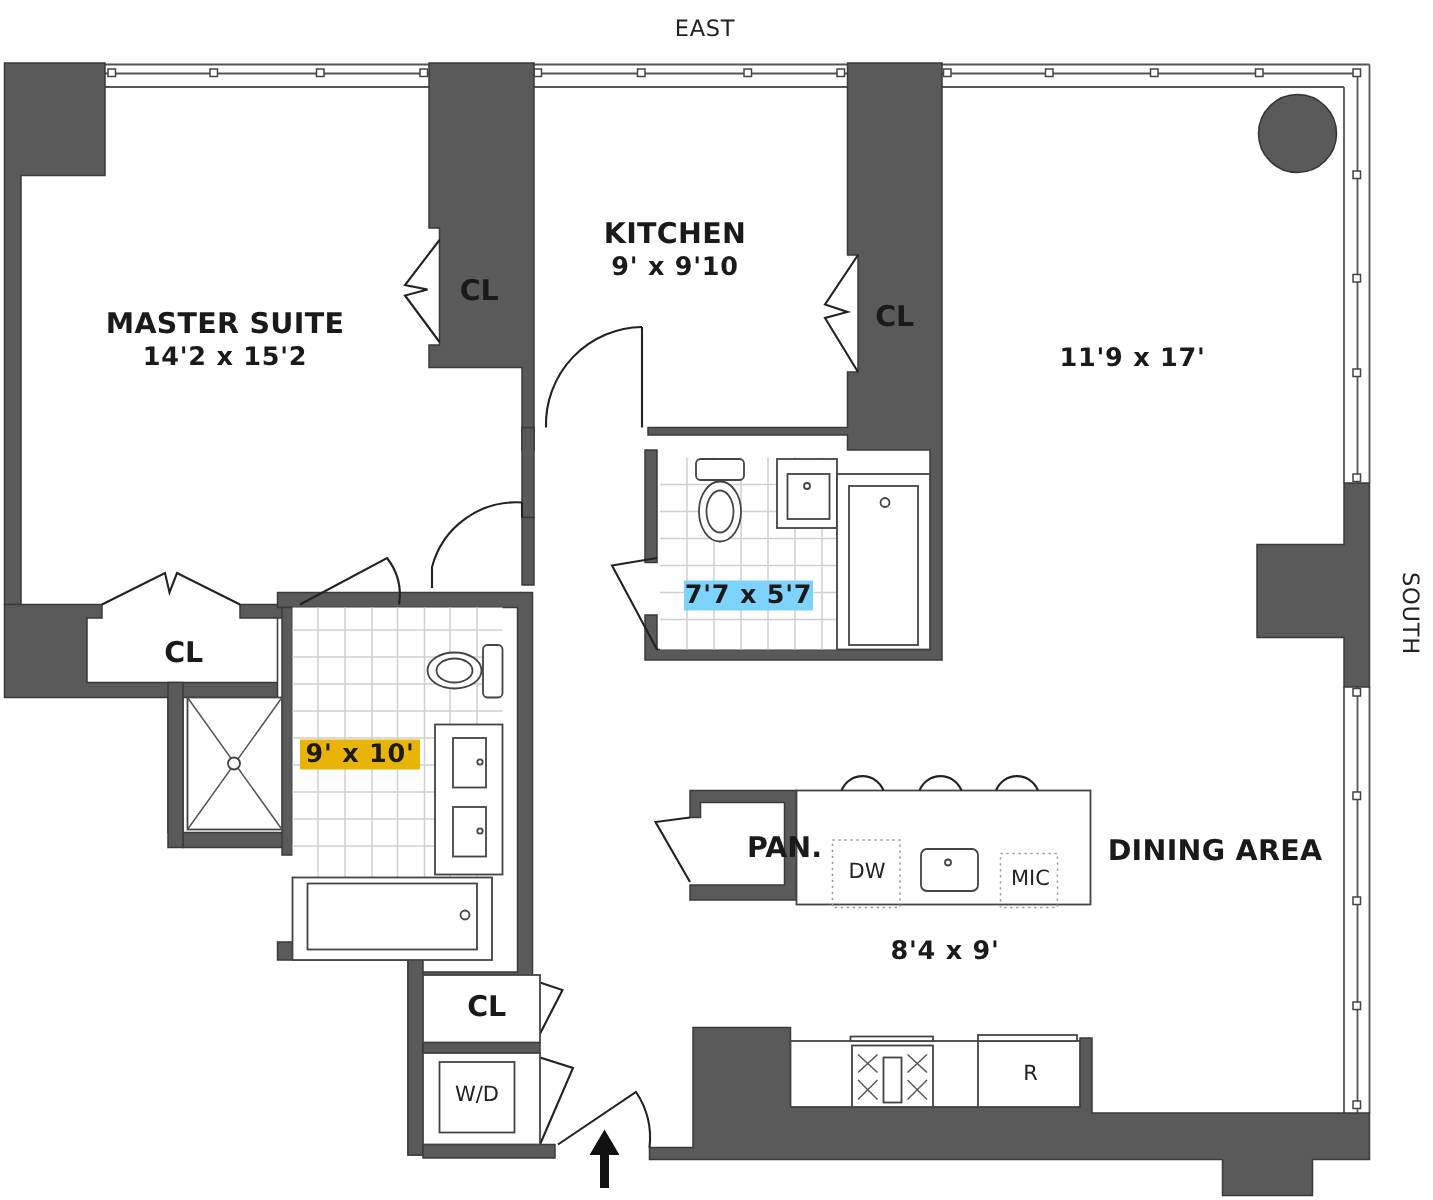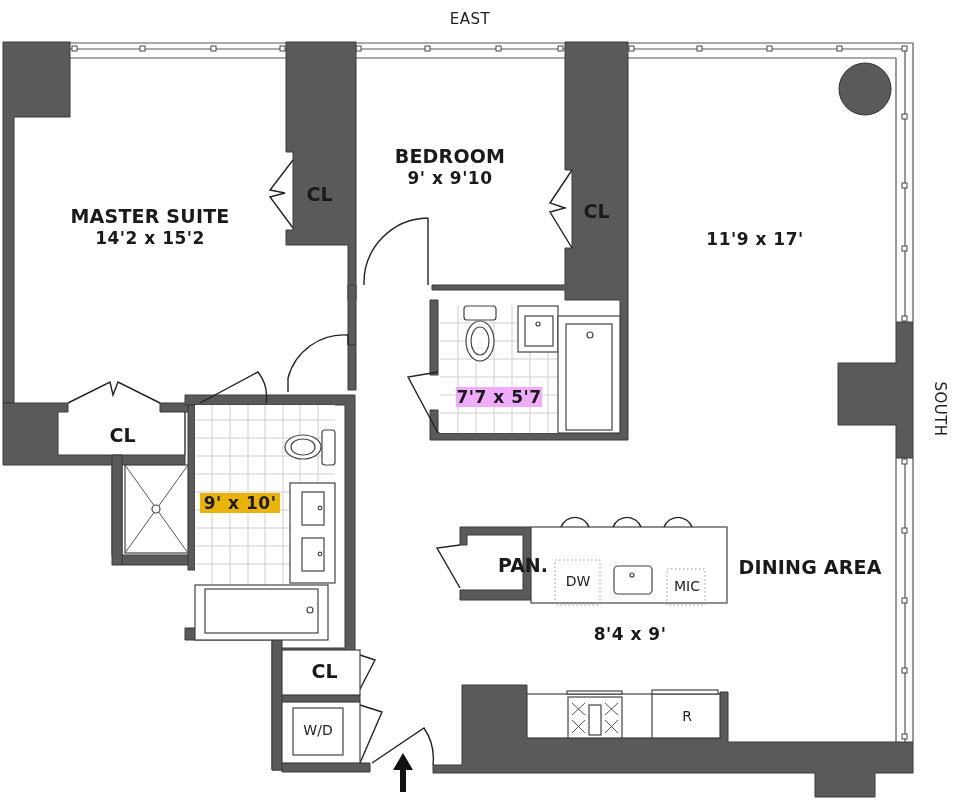--- a/index.html
+++ b/index.html
@@ -238,38 +238,38 @@
 
 <div class="lbl compass" style="left:440px; top:10px; width:60px;">EAST</div>
 <div class="lbl compass south" style="left:905px; top:400px; width:70px;">SOUTH</div>
 
 <div class="lbl" style="left:60px; top:205px; width:180px;">
   <div class="room-name">MASTER SUITE</div>
   <div class="room-dim">14'2 x 15'2</div>
 </div>
 
 <div class="lbl" style="left:380px; top:145px; width:140px;">
-  <div class="room-name">BEDROOM</div>
+  <div class="room-name">KITCHEN</div>
   <div class="room-dim">9' x 9'10</div>
 </div>
 
 <div class="lbl" style="left:665px; top:228px; width:180px;">
   <div class="room-dim">11'9 x 17'</div>
 </div>
 
 <div class="lbl" style="left:725px; top:556px; width:170px;">
   <div class="room-name">DINING AREA</div>
 </div>
 
 <div class="lbl" style="left:555px; top:623px; width:150px;">
   <div class="room-dim">8'4 x 9'</div>
 </div>
 
 <div class="lbl room-dim" style="left:200px; top:492px; width:80px; background:#eab308;">9' x 10'</div>
-<div class="lbl room-dim" style="left:456px; top:386px; width:86px; background:#f0abfc;">7'7 x 5'7</div>
+<div class="lbl room-dim" style="left:456px; top:386px; width:86px; background:#7dd3fc;">7'7 x 5'7</div>
 
 <div class="lbl small-lbl" style="left:100px; top:424px; width:45px;">CL</div>
 <div class="lbl small-lbl" style="left:297px; top:183px; width:45px;">CL</div>
 <div class="lbl small-lbl" style="left:574px; top:200px; width:45px;">CL</div>
 <div class="lbl small-lbl" style="left:302px; top:660px; width:45px;">CL</div>
 <div class="lbl small-lbl" style="left:493px; top:554px; width:60px;">PAN.</div>
 
 <div class="lbl app-lbl" style="left:556px; top:573px; width:44px;">DW</div>
 <div class="lbl app-lbl" style="left:667px; top:578px; width:40px;">MIC</div>
 <div class="lbl app-lbl" style="left:672px; top:708px; width:30px;">R</div>

